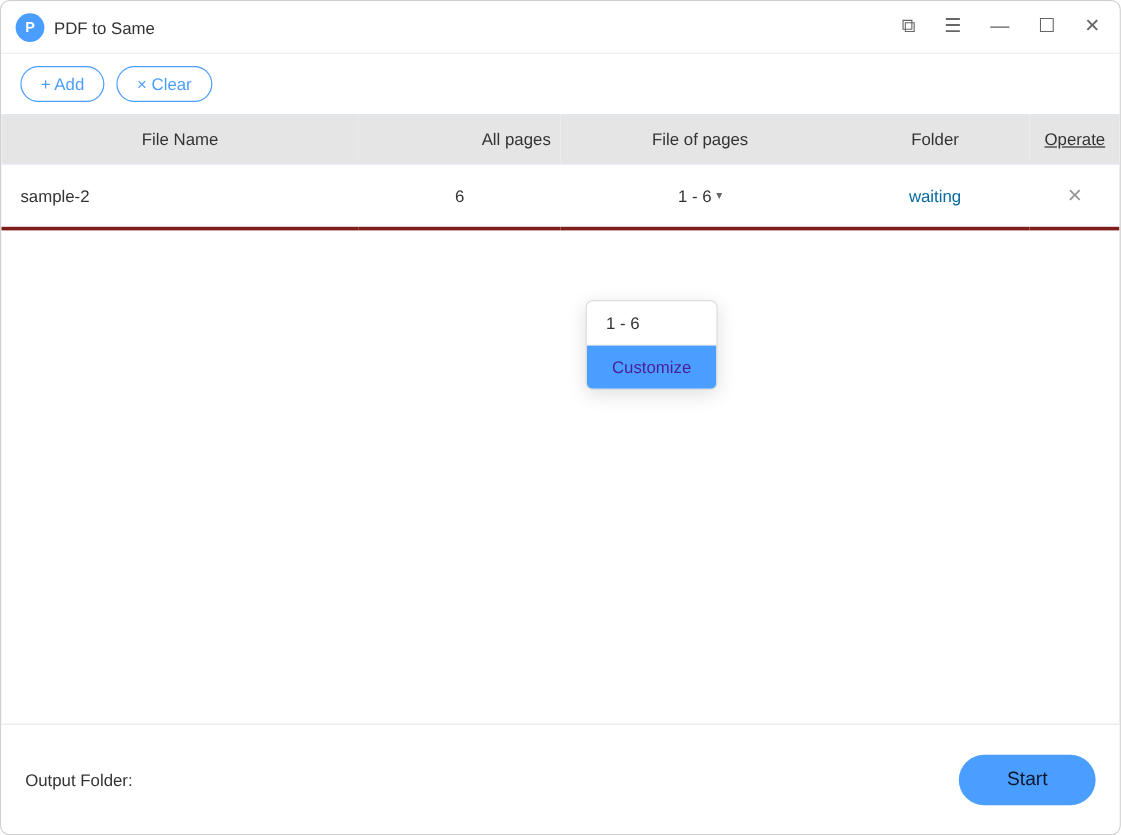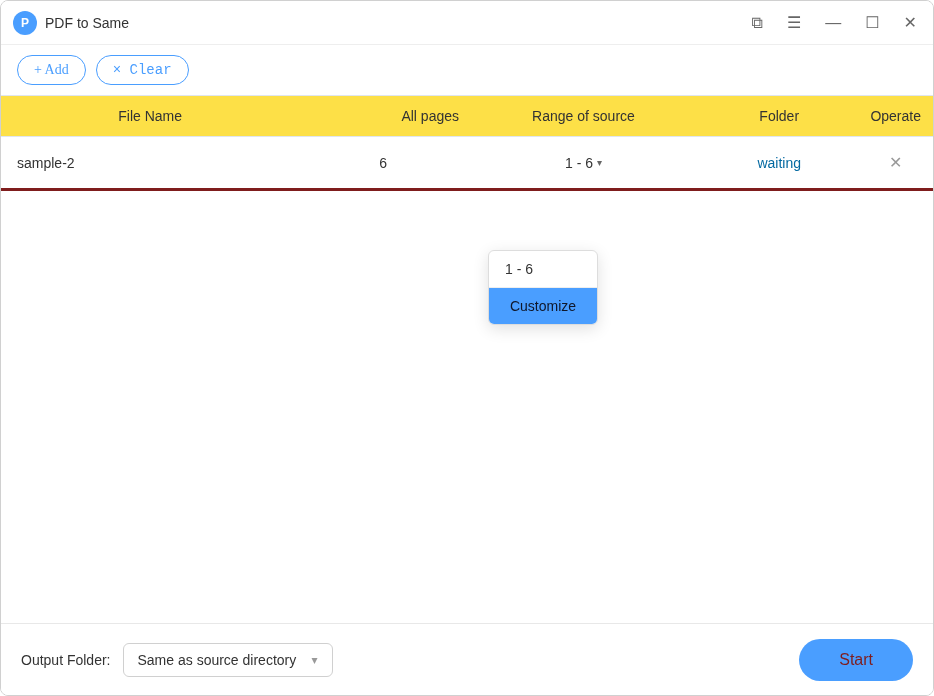--- a/index.html
+++ b/index.html
@@ -76,65 +76,63 @@
       align-items: center;
       gap: 4px;
       padding: 6px 16px;
       border: 1.5px solid #4a9eff;
       border-radius: 20px;
       background: #fff;
       color: #4a9eff;
       font-size: 14px;
       cursor: pointer;
       font-weight: 500;
-      font-family: Liberation Serif, serif;
     }
     .btn-clear {
       display: flex;
       align-items: center;
       gap: 4px;
       padding: 6px 16px;
       border: 1.5px solid #4a9eff;
       border-radius: 20px;
       background: #fff;
       color: #4a9eff;
       font-size: 14px;
       cursor: pointer;
       font-weight: 500;
-      font-family: Liberation Mono, monospace;
     }
 
     
     .table-container {
       flex: 1;
       overflow: auto;
       position: relative;
     }
     table {
       width: 100%;
       border-collapse: collapse;
       table-layout: fixed;
     }
     thead tr {
-      background: #fde047;
+      background: #e5e5e5;
       border-top: 1px solid #e0e6ef;
       border-bottom: 1px solid #e0e6ef;
     }
     thead th {
       padding: 12px 8px;
       font-size: 14px;
       font-weight: 500;
       color: #333;
       text-align: center;
     }
     thead th:first-child { text-align: center; width: 32%; }
     thead th:nth-child(2) { width: 18%; text-align: right; }
     thead th:nth-child(3) { width: 25%; }
     thead th:nth-child(4) { width: 17%; }
-    thead th:nth-child(5) { width: 8%; }
+    thead th:nth-child(5) { width: 8%; text-decoration: underline; }
 
     tbody tr {
       border-bottom: 3px solid #7f1d1d;
     }
     tbody td {
       padding: 14px 8px;
       font-size: 14px;
       color: #333;
       text-align: center;
     }
@@ -182,37 +180,37 @@
     .dropdown-option {
       padding: 10px 16px;
       font-size: 14px;
       color: #333;
       cursor: pointer;
       border-bottom: 1px solid #eee;
     }
     .dropdown-customize {
       padding: 10px 16px;
       font-size: 14px;
-      color: #0f172a;
+      color: #4c1d95;
       background: #4a9eff;
       cursor: pointer;
       text-align: center;
       font-weight: 500;
     }
 
     
     .footer {
       display: flex;
       align-items: center;
       justify-content: space-between;
       padding: 14px 20px;
       border-top: 1px solid #e8e8e8;
       background: #fff;
       flex-shrink: 0;
-      height: 72px;
+      height: 92px;
     }
     .footer-left {
       display: flex;
       align-items: center;
       gap: 12px;
     }
     .output-label {
       font-size: 14px;
       color: #333;
     }
@@ -231,21 +229,21 @@
       gap: 8px;
     }
     .output-select .chevron {
       color: #999;
       font-size: 12px;
     }
 
     .btn-start {
       padding: 12px 40px;
       background: #4a9eff;
-      color: #7f1d1d;
+      color: #0f172a;
       border: none;
       border-radius: 24px;
       font-size: 16px;
       font-weight: 500;
       cursor: pointer;
     }
   </style>
 </head>
 <body>
 
@@ -269,21 +267,21 @@
   <button class="btn-add">+ Add</button>
   <button class="btn-clear">× Clear</button>
 </div>
 
 <div class="table-container">
   <table>
     <thead>
       <tr>
         <th>File Name</th>
         <th>All pages</th>
-        <th>Range of source</th>
+        <th>File of pages</th>
         <th>Folder</th>
         <th>Operate</th>
       </tr>
     </thead>
     <tbody>
       <tr>
         <td>sample-2</td>
         <td>6</td>
         <td>
           <div class="range-cell">
@@ -301,19 +299,15 @@
 
   <div class="dropdown-overlay">
     <div class="dropdown-option">1 - 6</div>
     <div class="dropdown-customize">Customize</div>
   </div>
 </div>
 
 <div class="footer">
   <div class="footer-left">
     <span class="output-label">Output Folder:</span>
-    <div class="output-select">
-      <span>Same as source directory</span>
-      <span class="chevron">▾</span>
-    </div>
   </div>
   <button class="btn-start">Start</button>
 </div>
 
 </body></html>

